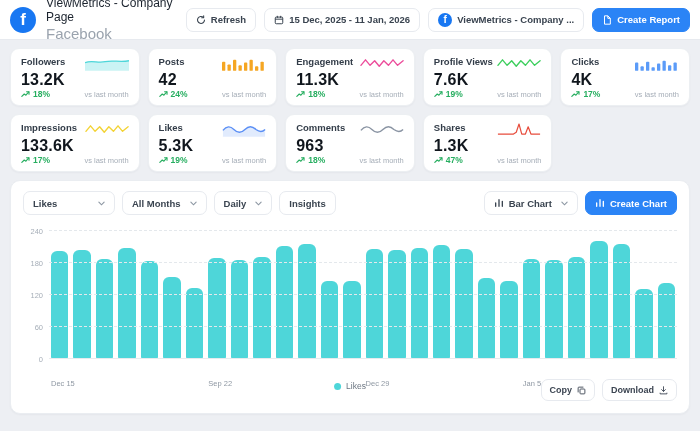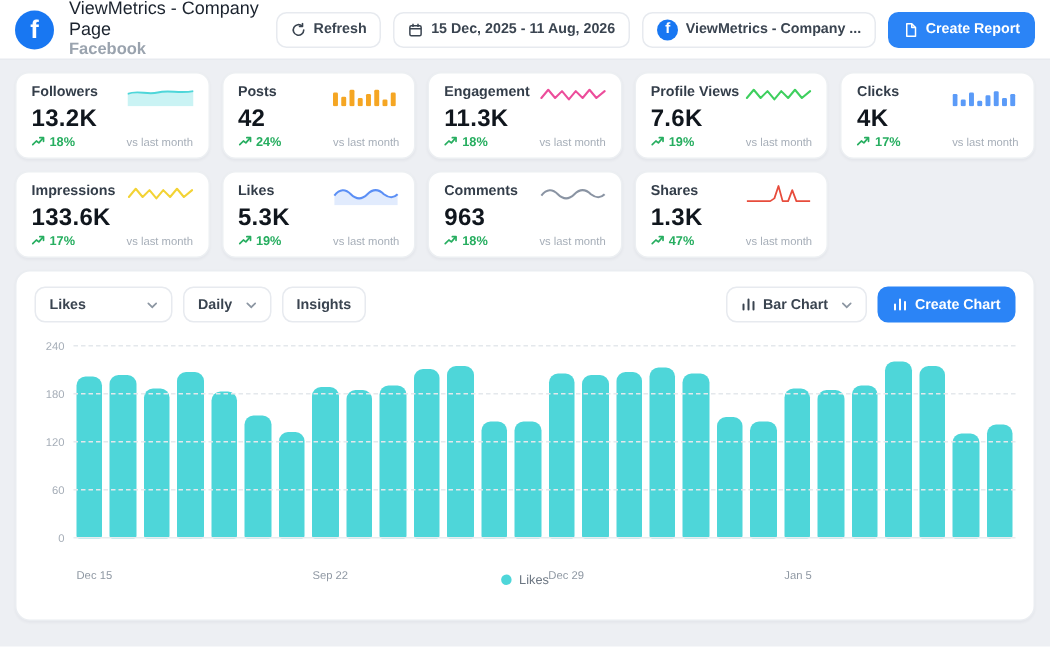--- a/index.html
+++ b/index.html
@@ -13,21 +13,21 @@
   svg{display:block;}
 
   
   .topbar{height:40px; background:var(--panel-bg); border-bottom:1px solid var(--border);
     display:flex; align-items:center; padding:0 10px; gap:8px;}
   .fb-badge{width:26px; height:26px; border-radius:50%; background:var(--facebook-blue);
     color:#fff; font-weight:bold; font-size:17px; display:flex; align-items:center; justify-content:center; flex:0 0 auto;}
   .fb-badge.small{width:14px; height:14px; font-size:10px;}
   .title-block{line-height:1.15; margin-left:2px;}
   .page-title{font-size:12px; font-weight:normal;}
-  .page-subtitle{font-size:11px; color:var(--text-muted);font-weight:bold;}
+  .page-subtitle{font-size:15px; color:var(--text-muted);}
   .topbar-right{margin-left:auto; display:flex; gap:8px; align-items:center;}
   .btn{height:24px; display:inline-flex; align-items:center; gap:5px; padding:0 9px;
     background:#fff; border:1px solid var(--border); border-radius:7px; font-size:9.5px;
     color:#3a4450; font-weight:600; cursor:pointer; white-space:nowrap;}
   .btn svg{flex:0 0 auto;}
   .btn.primary{background:var(--accent); border-color:var(--accent); color:#fff;}
 
   
   .stats-grid{display:grid; grid-template-columns:repeat(5,1fr); gap:8px; padding:8px 10px 0;}
   .card{background:var(--panel-bg); border:1px solid #eceff2; border-radius:9px; padding:7px 10px 8px;
@@ -90,21 +90,21 @@
       </span>
       <span>Refresh</span>
     </button>
     <button class="btn">
       <span>
         <svg width="10" height="10" viewBox="0 0 12 12">
             <rect x="1.5" y="2.5" width="9" height="8" rx="1.2" fill="none" stroke="currentColor" stroke-width="1.2"></rect>
             <path d="M1.5 5h9M4 1v2.5M8 1v2.5" stroke="currentColor" stroke-width="1.2" fill="none"></path>
           </svg>
       </span>
-      <span>15 Dec, 2025 - 11 Aug, 2026</span>
+      <span>15 Dec, 2025 - 11 Jan, 2026</span>
     </button>
     <button class="btn">
       <span class="fb-badge small">f</span>
       <span>ViewMetrics - Company ...</span>
     </button>
     <button class="btn primary">
       <span>
         <svg width="10" height="10" viewBox="0 0 12 12">
             <path d="M3 1h4l3 3v7H3z" fill="none" stroke="currentColor" stroke-width="1.2" stroke-linejoin="round"></path>
             <path d="M7 1v3h3" fill="none" stroke="currentColor" stroke-width="1.2" stroke-linejoin="round"></path>
@@ -346,20 +346,28 @@
       </span>
       <span class="compare">vs last month</span>
     </div>
   </div>
 </div>
 
 <div class="chart-panel">
   <div class="controls">
     <button class="btn select select-metric">
       <span>Likes</span>
+      <span class="chev">
+          <svg width="7" height="5" viewBox="0 0 8 5">
+            <path d="M1 1l3 3 3-3" fill="none" stroke="currentColor" stroke-width="1.3" stroke-linecap="round"></path>
+          </svg>
+        </span>
+    </button>
+    <button class="btn select">
+      <span>All Months</span>
       <span class="chev">
           <svg width="7" height="5" viewBox="0 0 8 5">
             <path d="M1 1l3 3 3-3" fill="none" stroke="currentColor" stroke-width="1.3" stroke-linecap="round"></path>
           </svg>
         </span>
     </button>
     <button class="btn select">
       <span>Daily</span>
       <span class="chev">
           <svg width="7" height="5" viewBox="0 0 8 5">
@@ -534,14 +542,34 @@
       <div class="tick-cell"></div>
       <div class="tick-cell"></div>
       <div class="tick-cell"></div>
     </div>
 
   <div class="chart-footer">
     <div class="legend">
       <span class="legend-dot"></span>
       <span class="legend-label">Likes</span>
     </div>
+    <div class="footer-buttons">
+      <button class="btn small">
+        <span>Copy</span>
+        <span>
+          <svg width="9" height="9" viewBox="0 0 12 12">
+              <rect x="4" y="4" width="6.5" height="6.5" rx="1" fill="none" stroke="currentColor" stroke-width="1.2"></rect>
+              <path d="M8 1.5H2.5A1 1 0 0 0 1.5 2.5V8" fill="none" stroke="currentColor" stroke-width="1.2" stroke-linecap="round"></path>
+            </svg>
+        </span>
+      </button>
+      <button class="btn small">
+        <span>Download</span>
+        <span>
+          <svg width="9" height="9" viewBox="0 0 12 12">
+              <path d="M6 1v6M3.5 4.8 6 7.3 8.5 4.8" fill="none" stroke="currentColor" stroke-width="1.2" stroke-linecap="round" stroke-linejoin="round"></path>
+              <path d="M1.5 9.5v1h9v-1" fill="none" stroke="currentColor" stroke-width="1.2" stroke-linecap="round"></path>
+            </svg>
+        </span>
+      </button>
+    </div>
   </div>
 </div>
 
 </body></html>

